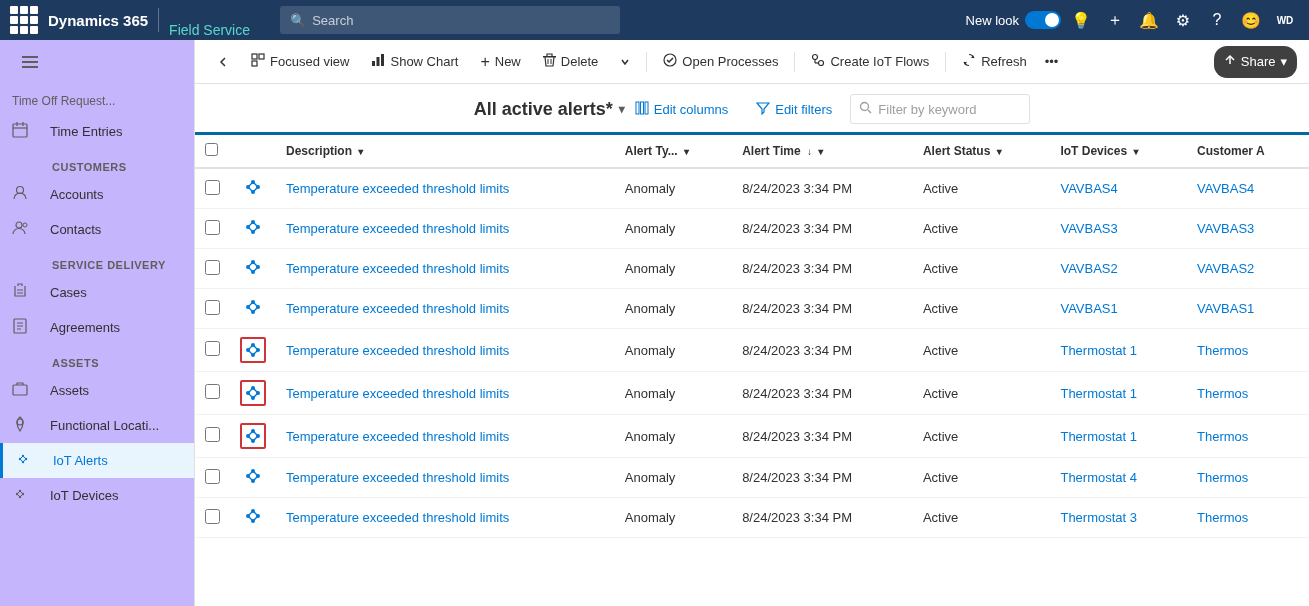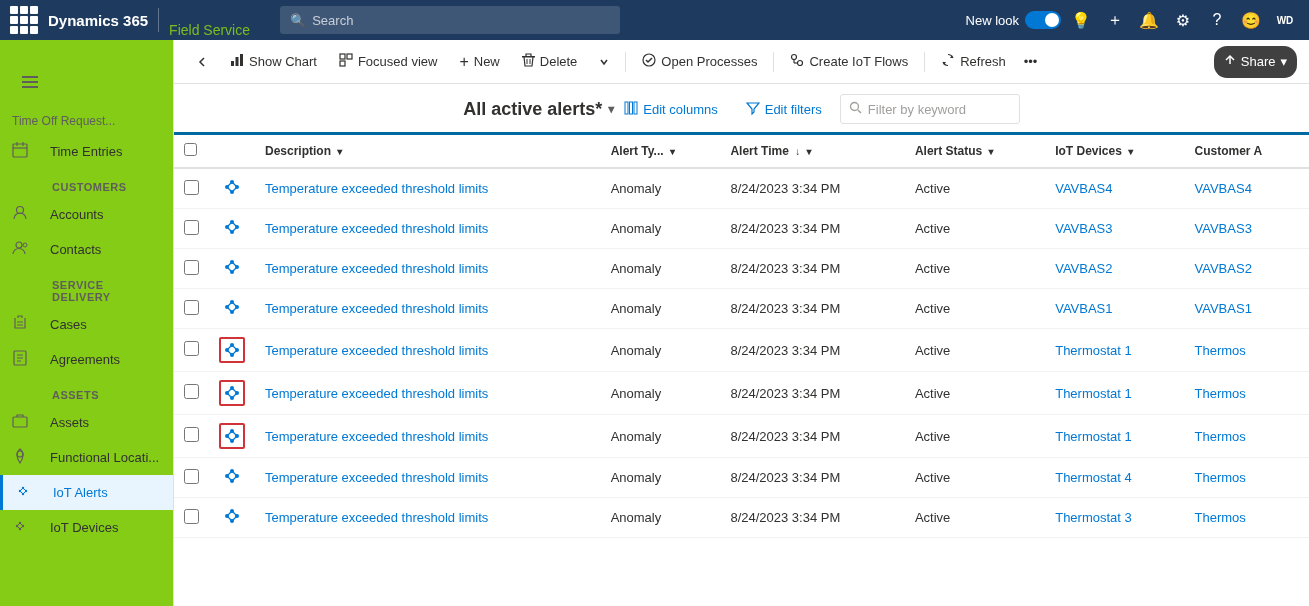--- a/index.html
+++ b/index.html
@@ -7,21 +7,21 @@
 
     
     .top-nav {
       display: flex; align-items: center; background: #1e3a5f; color: white;
       height: 40px; padding: 0 10px; gap: 10px;
     }
     .top-nav-grid { display: grid; grid-template-columns: repeat(3,8px); grid-template-rows: repeat(3,8px); gap:2px; cursor:pointer; }
     .top-nav-grid-dot { width:8px; height:8px; background:white; border-radius:1px; }
     .top-nav-divider { width:1px; height:24px; background:rgba(255,255,255,0.3); }
     .top-nav-title { font-size:15px; font-weight:600; color:white; }
-    .top-nav-app { font-size:14px; color:#84cc16; opacity:0.9;margin-top:20px; }
+    .top-nav-app { font-size:14px; color:#5eead4; opacity:0.9;margin-top:20px; }
     .top-nav-search {
       flex:1; max-width:340px; display:flex; align-items:center;
       background:rgba(255,255,255,0.15); border-radius:3px; padding:0 10px; height:28px;
       color:white; gap:6px; margin-left:20px;
     }
     .top-nav-search input {
       background:transparent; border:none; outline:none; color:white; font-size:13px; width:100%;
     }
     .top-nav-search input::placeholder { color:rgba(255,255,255,0.7); }
     .top-nav-right { display:flex; align-items:center; gap:6px; margin-left:auto; }
@@ -34,22 +34,22 @@
       background:white; border-radius:50%;
     }
     .top-nav-icon { width:28px; height:28px; display:flex; align-items:center; justify-content:center; cursor:pointer; color:white; font-size:16px; border-radius:3px; }
     .user-avatar { width:28px; height:28px; border-radius:50%; background:#e8e8e8; display:flex; align-items:center; justify-content:center; font-size:11px; color:#333; cursor:pointer; }
 
     
     .main-layout { display:flex; height:566px; }
 
     
     .sidebar {
-      width:174px; background:#84cc16; border-right:1px solid #e0e0e0; overflow-y:auto;
-      flex-shrink:0; padding-top:20px;
+      width:195px; background:#c4b5fd; border-right:1px solid #e0e0e0; overflow-y:auto;
+      flex-shrink:0; padding-top:0;
     }
     .sidebar-menu-icon { width:28px; height:28px; display:flex; align-items:center; justify-content:center; margin:4px 8px; cursor:pointer; }
     .sidebar-item {
       display:flex; align-items:center; gap:22px; padding:8px 12px; cursor:pointer;
       color:#323130; font-size:13px;
     }
     .sidebar-item.active { background:#e8f4fe; color:#0078d4; border-left:3px solid #0078d4; }
     .sidebar-item .si-icon { width:16px; height:16px; flex-shrink:0; }
     .sidebar-section { padding:12px 12px 4px; font-size:11px; font-weight:700; color:#605e5c; text-transform:uppercase; letter-spacing:0.5px;margin-left:40px; }
     .sidebar-clipped { font-size:12px; color:#605e5c; padding:6px 12px; white-space:nowrap; overflow:hidden; text-overflow:ellipsis; }
@@ -275,36 +275,36 @@
 
     <div class="command-bar">
       <div class="cmd-back">
         <svg width="12" height="12" viewBox="0 0 12 12">
             <path d="M8 2 L4 6 L8 10" fill="none" stroke="#323130" stroke-width="1.5"></path>
           </svg>
       </div>
       <button class="cmd-btn">
         <span>
           <svg width="14" height="14" viewBox="0 0 14 14">
+              <rect x="1" y="1" width="5" height="5" fill="none" stroke="#323130" stroke-width="1.2"></rect>
+              <rect x="8" y="1" width="5" height="5" fill="none" stroke="#323130" stroke-width="1.2"></rect>
+              <rect x="1" y="8" width="5" height="5" fill="none" stroke="#323130" stroke-width="1.2"></rect>
+            </svg>
+        </span>
+        <span>Focused view</span>
+      </button>
+      <button class="cmd-btn">
+        <span>
+          <svg width="14" height="14" viewBox="0 0 14 14">
               <rect x="1" y="8" width="3" height="5" fill="#323130"></rect>
               <rect x="5.5" y="4" width="3" height="9" fill="#323130"></rect>
               <rect x="10" y="1" width="3" height="12" fill="#323130"></rect>
             </svg>
         </span>
         <span>Show Chart</span>
-      </button>
-      <button class="cmd-btn">
-        <span>
-          <svg width="14" height="14" viewBox="0 0 14 14">
-              <rect x="1" y="1" width="5" height="5" fill="none" stroke="#323130" stroke-width="1.2"></rect>
-              <rect x="8" y="1" width="5" height="5" fill="none" stroke="#323130" stroke-width="1.2"></rect>
-              <rect x="1" y="8" width="5" height="5" fill="none" stroke="#323130" stroke-width="1.2"></rect>
-            </svg>
-        </span>
-        <span>Focused view</span>
       </button>
       <button class="cmd-btn">
         <span style="font-size:16px; line-height:1;">+</span>
         <span>New</span>
       </button>
       <button class="cmd-btn">
         <span>
           <svg width="13" height="14" viewBox="0 0 13 14">
               <rect x="0" y="3" width="13" height="1.5" fill="#323130"></rect>
               <path d="M4 3 L4 1 L9 1 L9 3" fill="none" stroke="#323130" stroke-width="1.2"></path>

